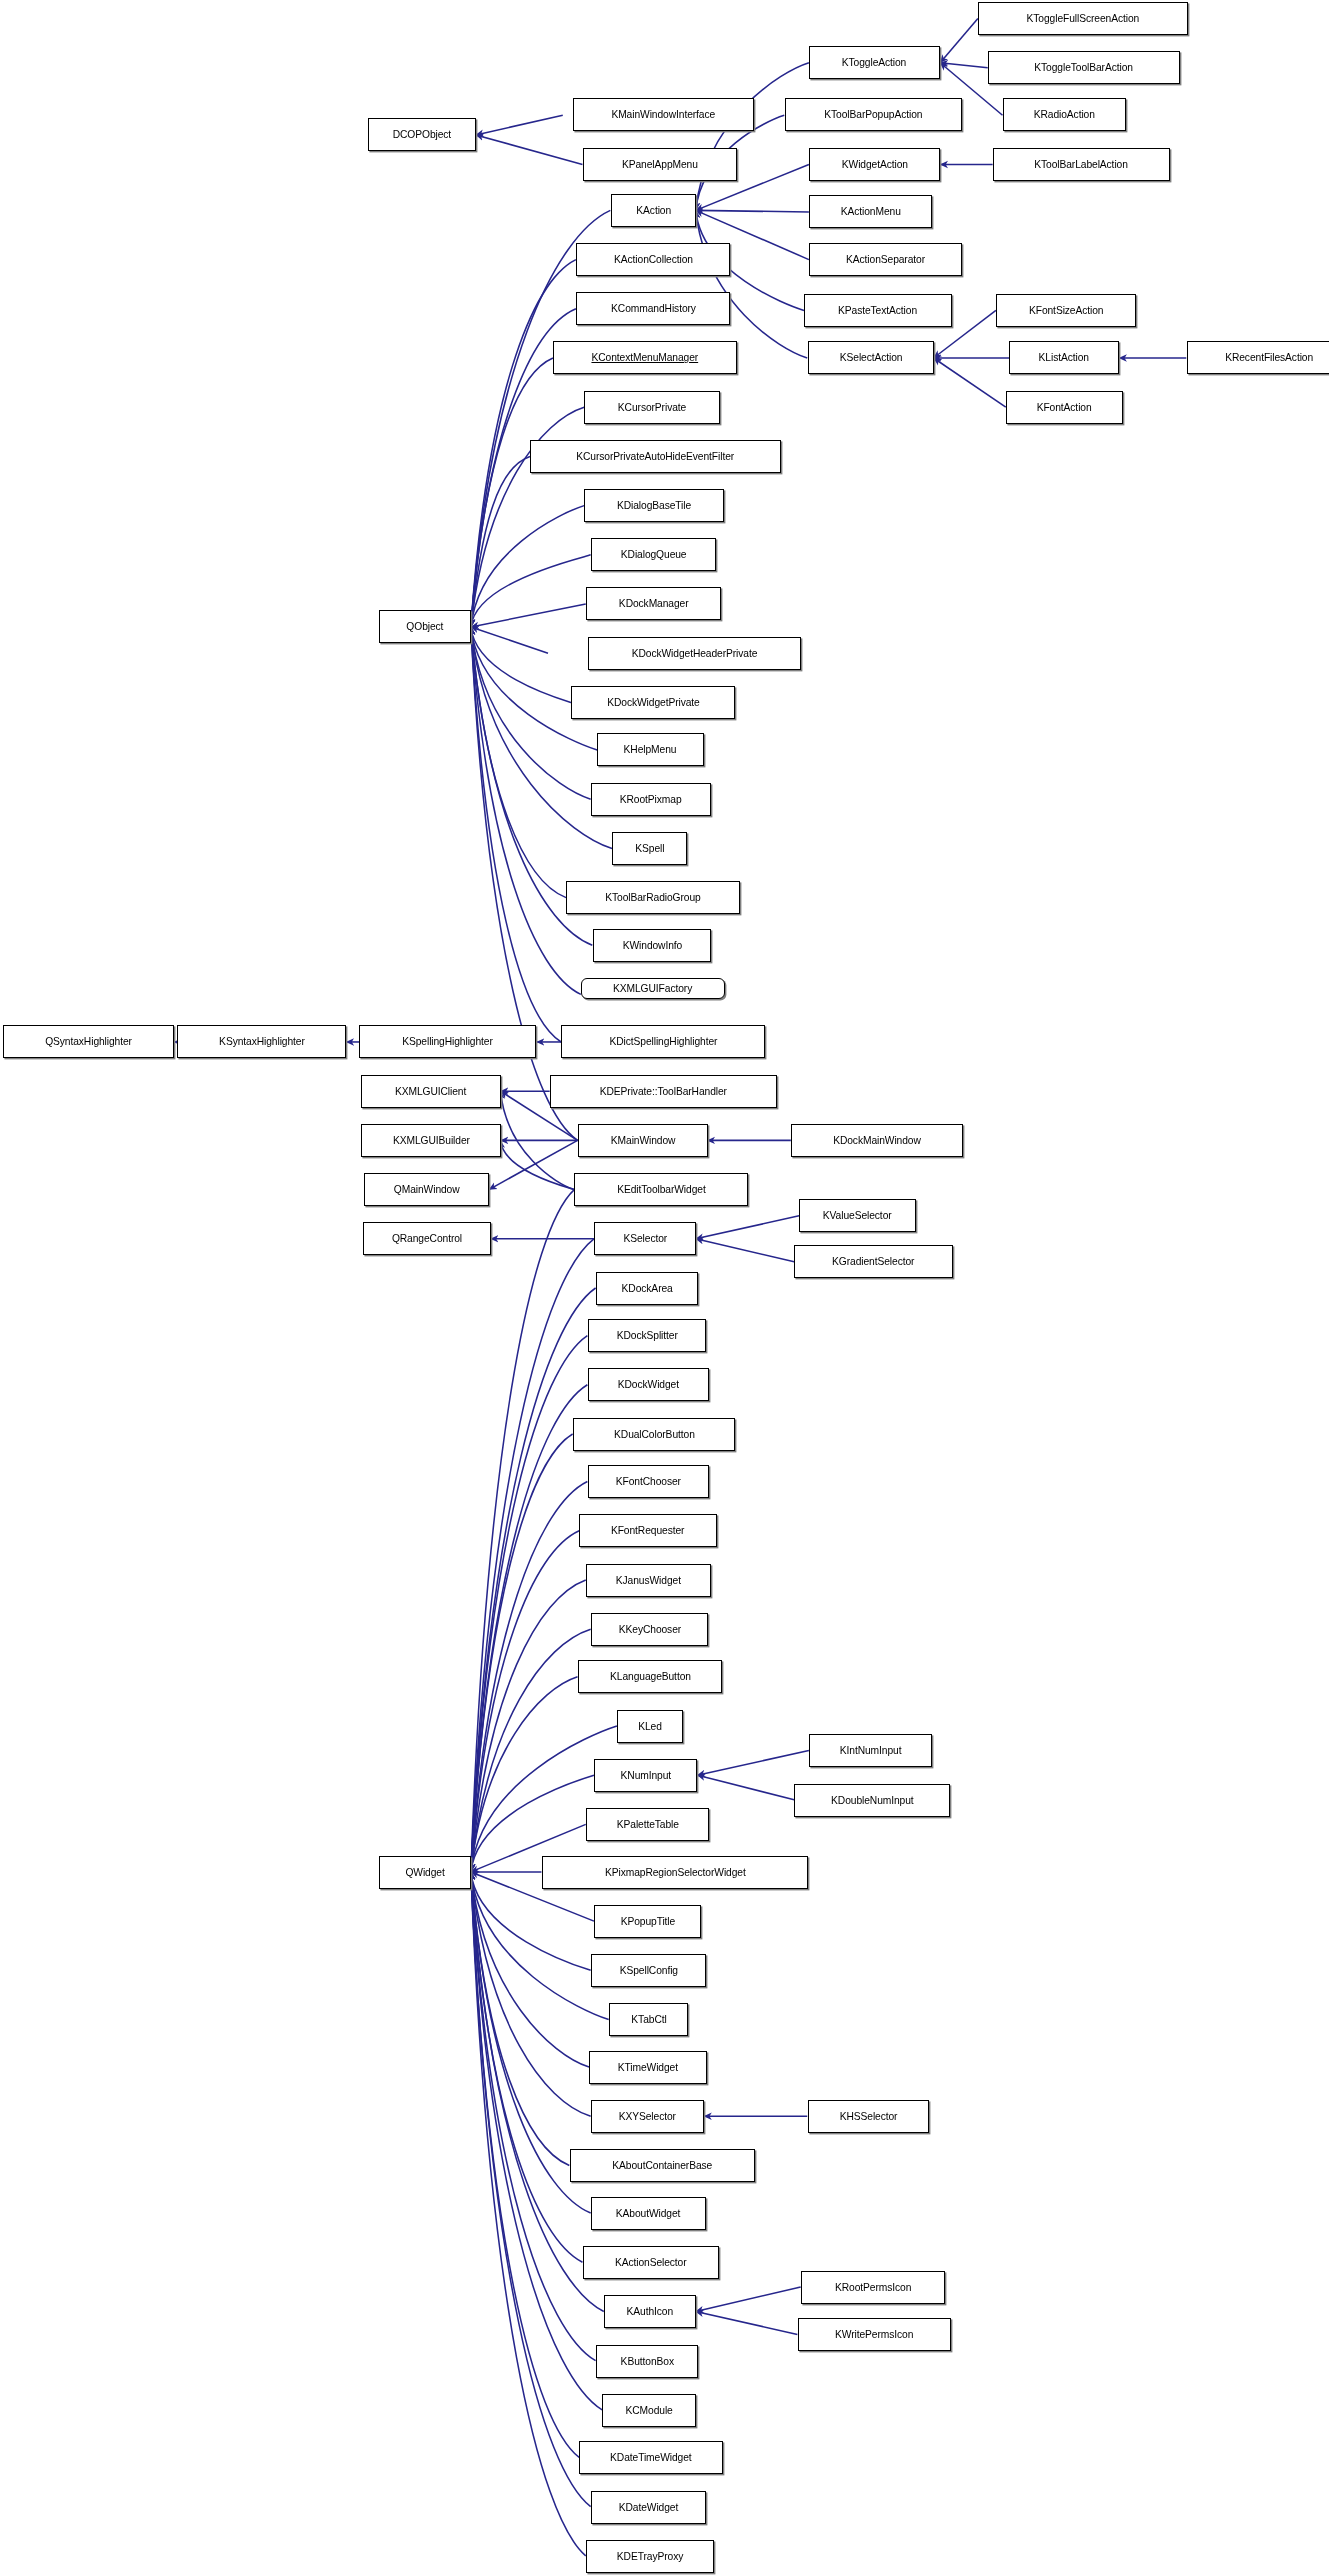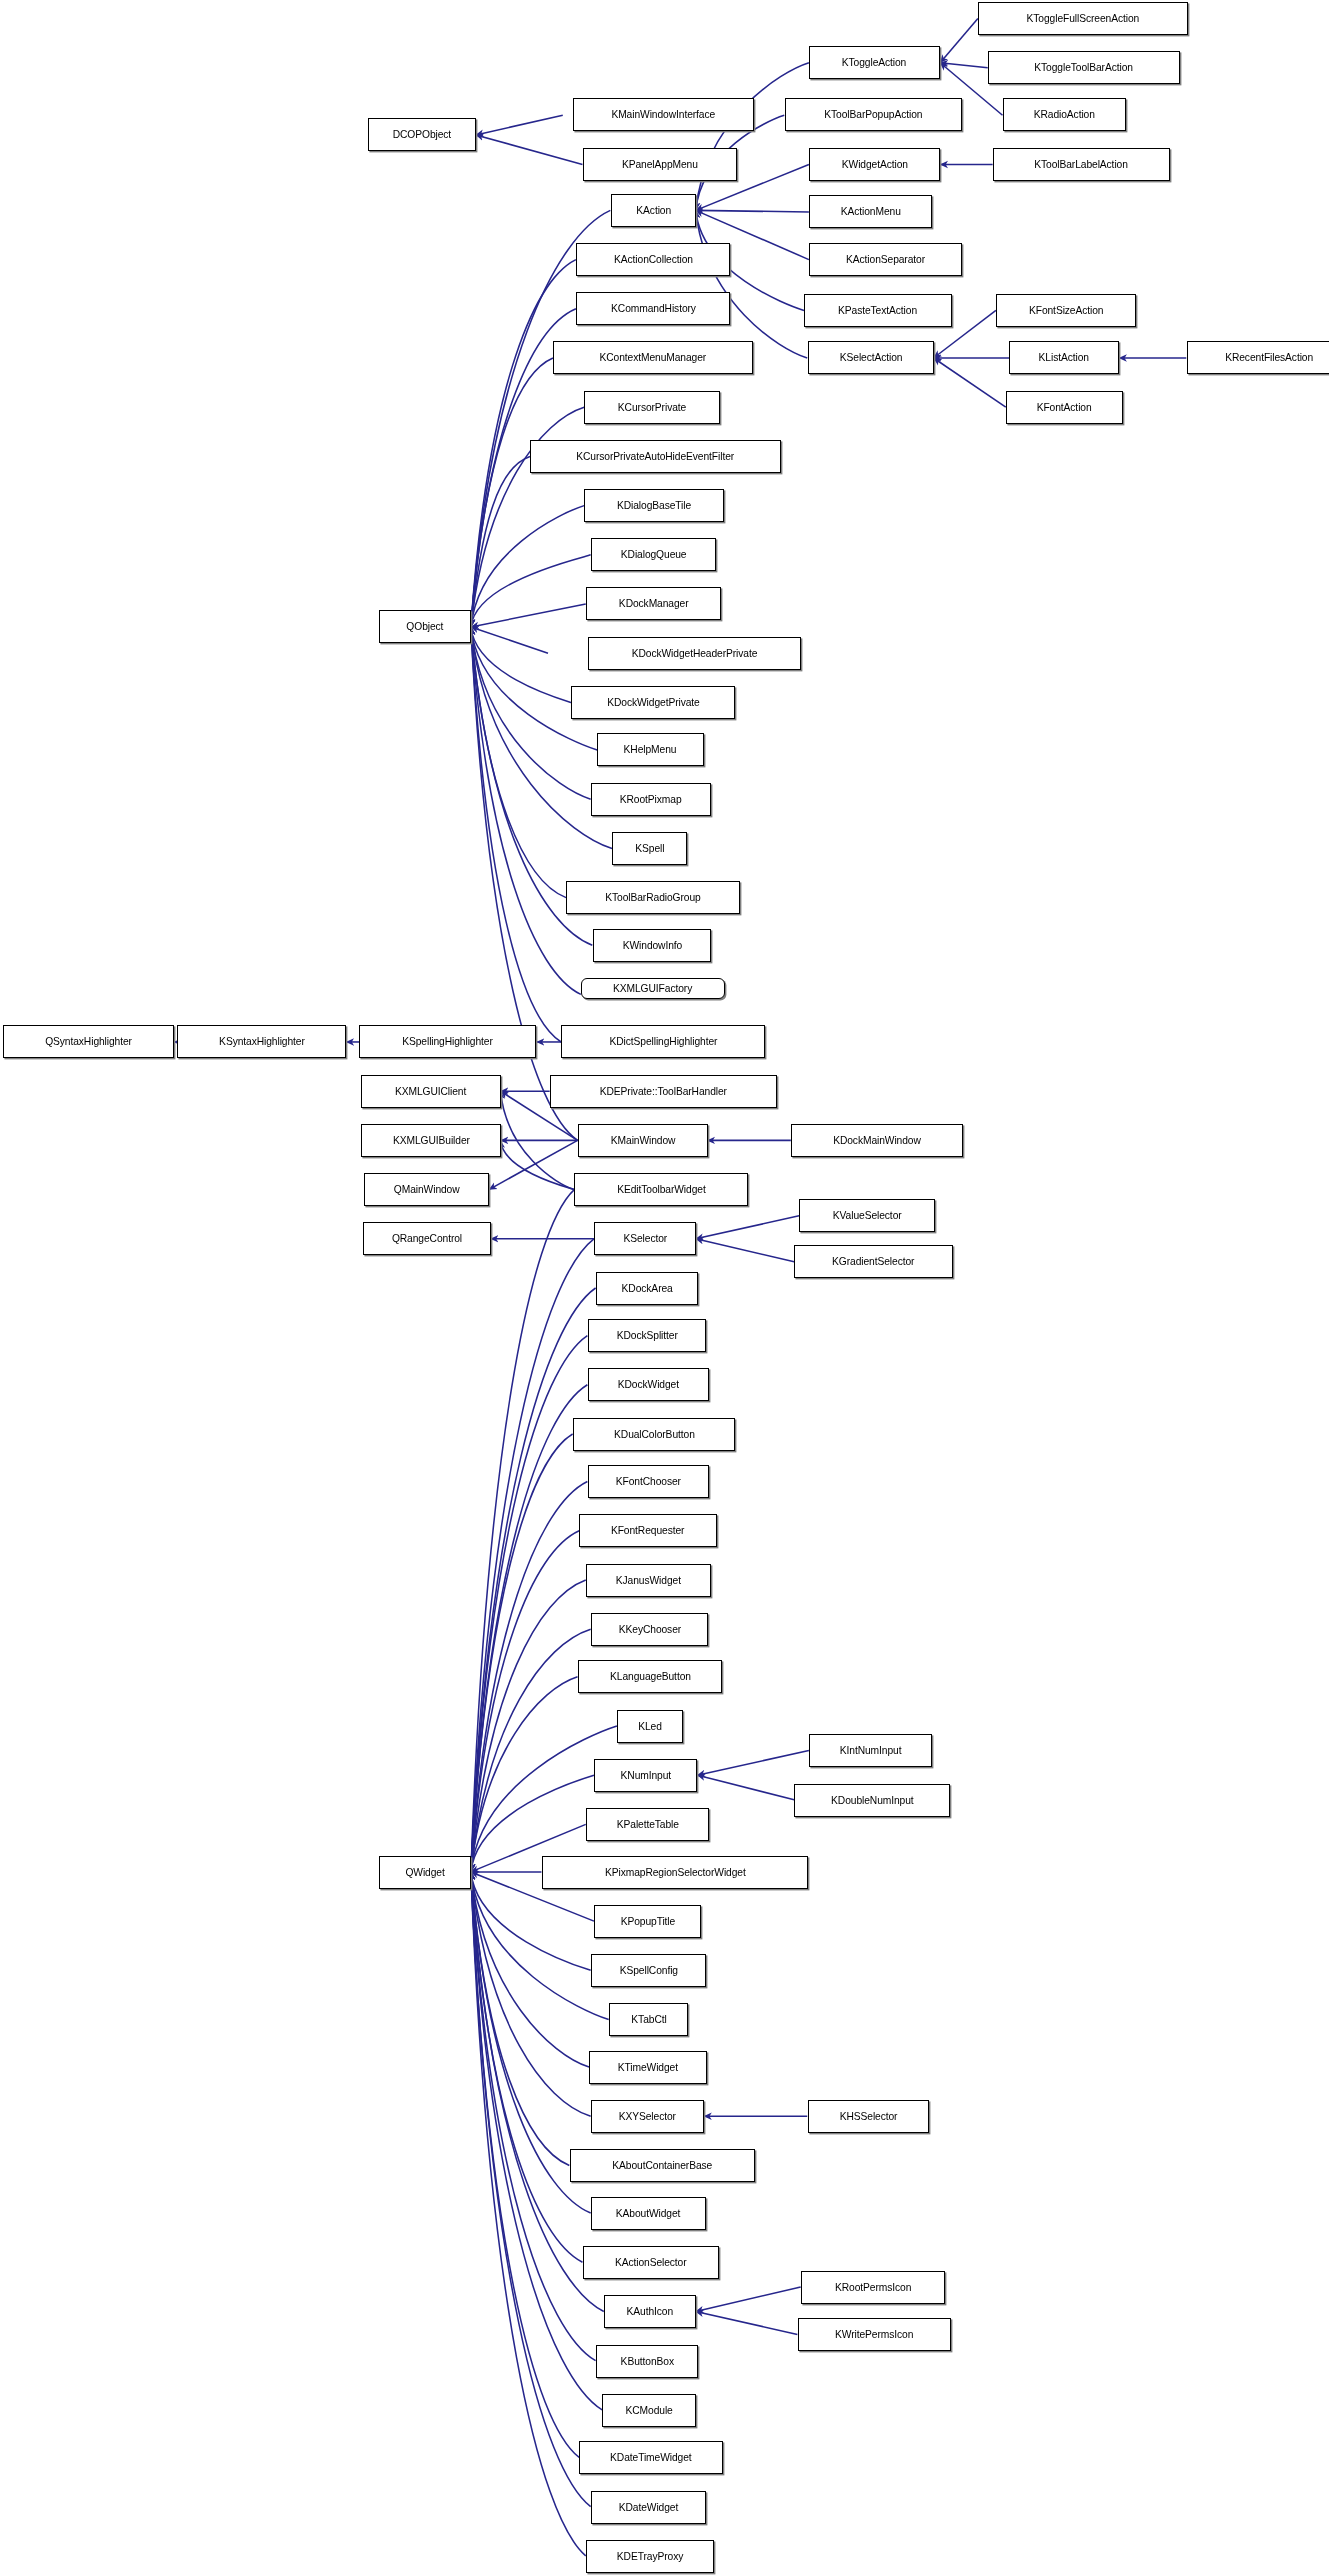--- a/index.html
+++ b/index.html
@@ -184,21 +184,21 @@
     </div>
     <div class="node" style="left: 576px; top: 292px; width: 154px; height: 33px;">
       <span>KCommandHistory</span>
     </div>
     <div class="node" style="left: 804px; top: 294px; width: 148px; height: 33px; text-align: right;">
       <span>KPasteTextAction</span>
     </div>
     <div class="node" style="left: 996px; top: 294px; width: 140px; height: 33px;">
       <span>KFontSizeAction</span>
     </div>
-    <div class="node" style="left: 553px; top: 341px; width: 200px; height: 33px;">
+    <div class="node" style="left: 553px; top: 341px; width: 184px; height: 33px; text-decoration: underline;">
       <span>KContextMenuManager</span>
     </div>
     <div class="node" style="left: 808px; top: 341px; width: 126px; height: 33px;">
       <span>KSelectAction</span>
     </div>
     <div class="node" style="left: 1009px; top: 341px; width: 110px; height: 33px;">
       <span>KListAction</span>
     </div>
     <div class="node" style="left: 1187px; top: 341px; width: 164px; height: 33px;">
       <span>KRecentFilesAction</span>
@@ -280,21 +280,21 @@
     </div>
     <div class="node" style="left: 574px; top: 1173px; width: 174px; height: 33px;">
       <span>KEditToolbarWidget</span>
     </div>
     <div class="node" style="left: 363px; top: 1222px; width: 128px; height: 33px;">
       <span>QRangeControl</span>
     </div>
     <div class="node" style="left: 594px; top: 1222px; width: 102px; height: 33px;">
       <span>KSelector</span>
     </div>
-    <div class="node" style="left: 799px; top: 1199px; width: 136px; height: 33px;">
+    <div class="node" style="left: 799px; top: 1199px; width: 117px; height: 33px;">
       <span>KValueSelector</span>
     </div>
     <div class="node" style="left: 794px; top: 1245px; width: 159px; height: 33px;">
       <span>KGradientSelector</span>
     </div>
     <div class="node" style="left: 596px; top: 1272px; width: 102px; height: 33px;">
       <span>KDockArea</span>
     </div>
     <div class="node" style="left: 588px; top: 1319px; width: 118px; height: 33px;">
       <span>KDockSplitter</span>

